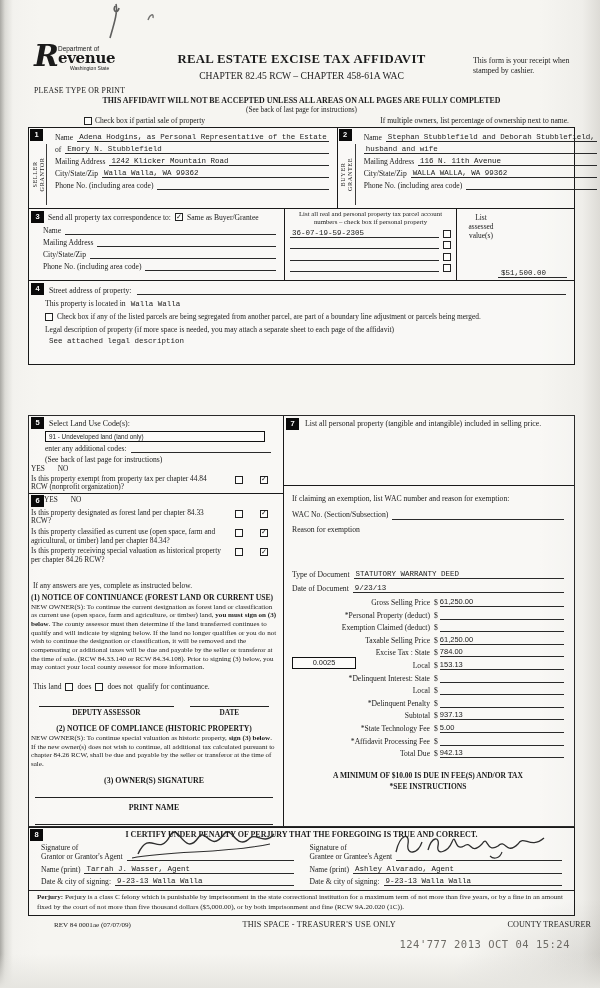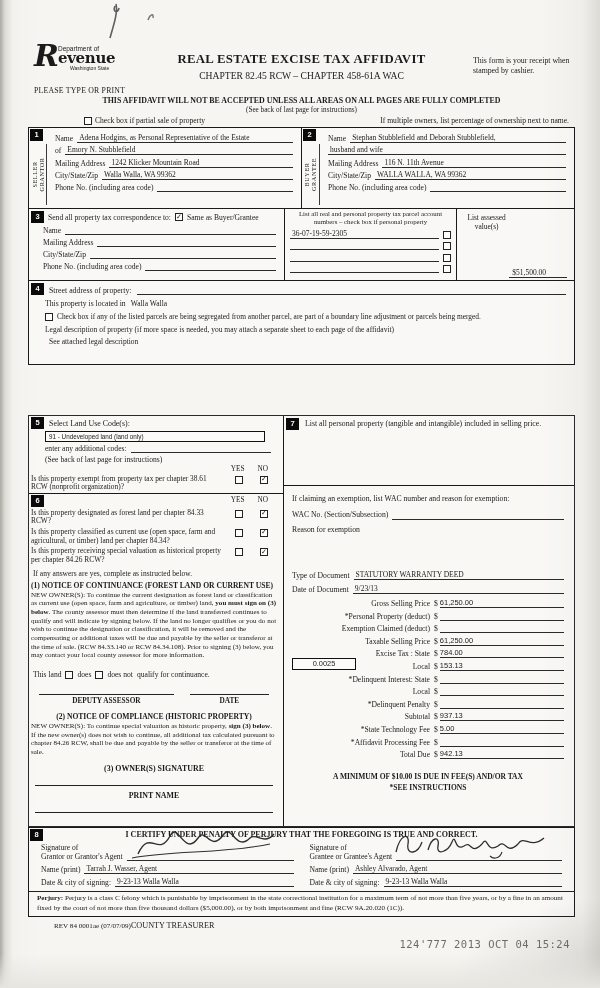--- a/index.html
+++ b/index.html
@@ -32,21 +32,21 @@
 .mainbox{border:1.2px solid #1a1a1a;background:rgba(255,255,255,.35)}
 .parties{display:flex;height:80px}
 .party{flex:1;position:relative;padding:2px 8px 2px 26px}
 .party+.party{border-left:1.2px solid #1a1a1a}
 .party .nbox{position:absolute;left:1px;top:1px}
 .side{position:absolute;left:1px;top:16px;bottom:3px;width:17px;border-right:1px solid #3a3a3a;display:flex;align-items:center;justify-content:center}
 .sidetxt{transform:rotate(-90deg);font-size:6.2px;letter-spacing:.6px;line-height:1.2;text-align:center;white-space:nowrap}
 .frow{display:flex;align-items:flex-end;margin-top:2.5px;font-size:7.6px}
 .flab{white-space:nowrap;padding-right:4px}
 .fline{flex:1;border-bottom:1px solid #2a2a2a;min-height:9.5px;display:flex;align-items:flex-end;padding:0 2px}
-.fval{font-family:Liberation Serif, serif;font-size:7.5px;white-space:nowrap}
+.fval{font-family:Liberation Mono, monospace;font-size:7.5px;white-space:nowrap}
 
 .corr{display:flex;border-top:1.2px solid #1a1a1a;height:72px}
 .corr-left{width:255px;padding:2px 8px 2px 2px}
 .corr-head{display:flex;align-items:center;gap:4px;font-size:7.6px}
 .corr-left .frow{margin-left:12px}
 .corr-mid{width:172px;border-left:1.2px solid #1a1a1a;padding:1px 5px;display:flex;flex-direction:column}
 .pmid-head{font-size:6.8px;text-align:center;line-height:1.18}
 .prow{display:flex;align-items:flex-end;margin-top:2.6px}
 .pline{flex:1;border-bottom:1px solid #2a2a2a;min-height:9px;padding:0 2px;display:flex;align-items:flex-end}
 .pcb{margin-left:4px}
@@ -62,27 +62,27 @@
 .legalval{margin:3px 0 0 18px;font-size:7.5px}
 .gap{height:50px}
 
 .blk567{display:flex;border:1px solid #2a2a2a;height:412px;background:rgba(255,255,255,.3)}
 .col56{width:255px;border-right:1.2px solid #1a1a1a;display:flex;flex-direction:column}
 .s5{height:78px;border-bottom:1.2px solid #1a1a1a;padding:1px 6px 0 2px}
 .s5head{display:flex;gap:5px;align-items:center;font-size:7.9px}
 .codebox{border:1.4px solid #111;margin:1.5px 0 0 14px;width:220px;height:11px;font:6.3px/9px "Liberation Sans",sans-serif;padding:0 3px;background:#fcfbf9}
 .addrow{display:flex;margin:2px 0 0 14px;font-size:7.6px;width:226px}
 .seeback2{margin:2px 0 0 14px;font-size:7.6px}
-.ynhead{display:flex;justify-content:flex-end;gap:13px;padding-right:9px;font-size:7.3px}
+.ynhead{display:flex;justify-content:flex-start;gap:13px;padding-right:9px;font-size:7.3px}
 .qrow{display:flex;margin-top:1.5px;font-size:7.4px;line-height:1.2}
 .qtext{flex:1;padding-right:4px}
 .qcb{width:48px;flex:none;display:flex;justify-content:space-between;padding:1px 9px 0 6px;align-items:flex-start}
 .s6{flex:1;padding:1px 6px 0 2px;position:relative}
 .s6head{display:flex;justify-content:space-between;align-items:flex-start}
-.ifyes{margin:4px 0 2px 2px;font-size:7.5px}
+.ifyes{margin:16px 0 2px 2px;font-size:7.5px}
 .ntitle{font-weight:700;font-size:7.6px;margin-top:3px}
 .nbody{font-size:7.05px;line-height:1.23;margin-top:1px}
 .landrow{display:flex;align-items:center;gap:4px;font-size:7.6px;margin:10px 0 0 2px}
 .deprow{display:flex;gap:16px;margin:15px 8px 0 8px}
 .dslot{border-top:1px solid #222;text-align:center;font-size:7.3px;font-weight:700;padding-top:1px}
 .dw{flex:1.7}.dn{flex:1}
 .n2title{text-align:center;font-weight:700;font-size:7.6px;margin-top:7px}
 .sig3{text-align:center;font-weight:700;font-size:7.9px;margin-top:7px}
 .uline{border-bottom:1px solid #222;height:13px;margin:0 4px}
 .printname{text-align:center;font-weight:700;font-size:7.9px;margin-top:5px}
@@ -355,21 +355,21 @@
             <span class="fline">
                 <span class="fval"></span>
               </span>
           </div>
           <div class="seeback2">(See back of last page for instructions)</div>
           <div class="ynhead">
             <span>YES</span>
             <span>NO</span>
           </div>
           <div class="qrow">
-            <span class="qtext">Is this property exempt from property tax per chapter 38.61 RCW (nonprofit organization)?</span>
+            <span class="qtext">Is this property exempt from property tax per chapter 44.84 RCW (nonprofit organization)?</span>
             <span class="qcb">
               <span class="cb"></span>
               <span class="cb">✓</span>
             </span>
           </div>
         </div>
 
         <div class="s6">
           <div class="s6head">
             <span class="nbox">6</span>
@@ -605,19 +605,20 @@
                 <span class="fval">9-23-13 Walla Walla</span>
               </span>
           </div>
         </div>
       </div>
       <div class="perjury"><b>Perjury:</b><span> Perjury is a class C felony which is punishable by imprisonment in the state correctional institution for a maximum term of not more than five years, or by a fine in an amount fixed by the court of not more than five thousand dollars ($5,000.00), or by both imprisonment and fine (RCW 9A.20.020 (1C)).</span></div>
     </div>
 
     <div class="footer">
       <span class="f-rev">REV 84 0001ae (07/07/09)</span>
+      <span class="f-center">THIS SPACE - TREASURER'S USE ONLY</span>
       <span class="f-right">COUNTY TREASURER</span>
     </div>
   </div>
 
   <div class="stamp">124'777 2013 OCT 04 15:24</div>
   <div class="shadow-corner"></div>
 </div>
 
 </body></html>

